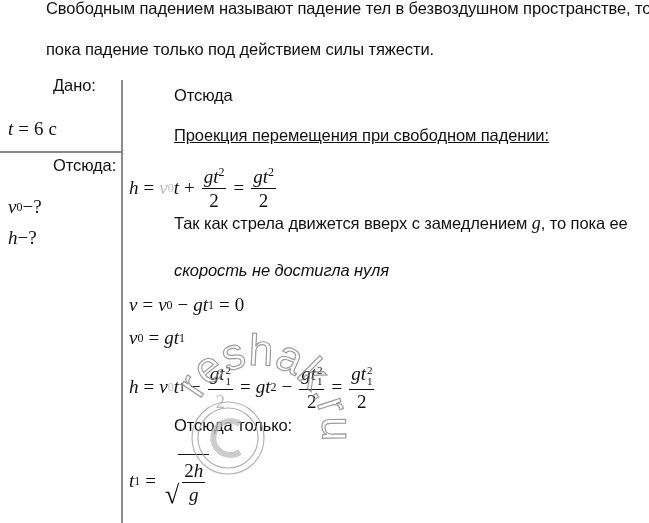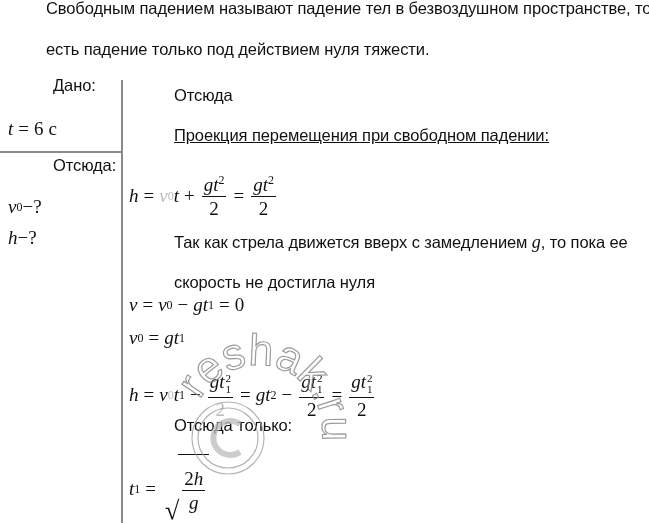--- a/index.html
+++ b/index.html
@@ -4,40 +4,40 @@
 <style>
   html, body { margin:0; padding:0; background:#ffffff; }
   body {
     width:649px; height:523px; position:relative; overflow:hidden;
     font-family:"Liberation Sans", sans-serif; color:#111;
   }
   .txt { position:absolute; font-size:16.5px; letter-spacing:-0.1px; white-space:nowrap;margin-left:44px; }
   .m { font-family:"Liberation Serif", serif; font-style:italic; }
   .mn { font-family:"Liberation Serif", serif; font-style:normal; }
   .math { position:absolute; font-family:"Liberation Serif", serif; font-size:19px; white-space:nowrap; display:flex; align-items:center; }
-  .frac { display:inline-flex; flex-direction:column; align-items:center; vertical-align:middle; margin:12px 2px; line-height:1; }
+  .frac { display:inline-flex; flex-direction:column; align-items:center; vertical-align:middle; margin:4px 2px; line-height:1; }
   .frac .num { padding:0 2px 2px 2px; border-bottom:1.3px solid #111; }
   .frac .den { padding-top:2px; font-style:normal; }
   sub { font-size:12px; vertical-align:-4px; font-style:normal; }
   sup { font-size:12px; vertical-align:7px; font-style:normal; }
   .sub-sup { display:inline-flex; flex-direction:column; font-size:11px; font-style:normal; line-height:1; vertical-align:middle; margin-left:1px; }
   .op { margin:0 5px; font-style:normal; }
   .gray { color:#bdbdbd; }
   .vline { position:absolute; left:121px; top:80px; width:1.5px; height:443px; background:#8a8a8a; }
   .hline { position:absolute; left:0; top:151px; width:122px; height:1.5px; background:#8a8a8a; }
   .sqrt { display:inline-flex; align-items:flex-end; }
   .sqrt .rad { font-size:26px; font-style:normal; line-height:1; margin-right:-1px; }
   .sqrt .body { border-top:1.3px solid #111; padding:2px 2px 0 2px; }
   .wm { position:absolute; pointer-events:none; }
 </style>
 </head>
 <body>
 
 <div class="txt" style="left:2px; top:-1px;">Свободным падением называют падение тел в безвоздушном пространстве, то</div>
-<div class="txt" style="left:2px; top:40px;">есть падение только под действием нуля тяжести.</div>
+<div class="txt" style="left:2px; top:40px;">пока падение только под действием силы тяжести.</div>
 
 <div class="vline"></div>
 <div class="hline"></div>
 
 <div class="txt" style="left:9px; top:76px;">Дано:</div>
 <div class="math" style="left:8px; top:118px;">
   <span class="m">t</span>
   <span class="op">=</span>
   <span class="mn">6</span>
   <span class="mn" style="margin-left:5px;">с</span>
@@ -68,25 +68,25 @@
     <span class="num m"><span>gt</span><sup>2</sup></span>
     <span class="den">2</span>
   </span>
   <span class="op">=</span>
   <span class="frac">
     <span class="num m"><span>gt</span><sup>2</sup></span>
     <span class="den">2</span>
   </span>
 </div>
 
-<div class="txt" style="left:130px; top:232px;">
+<div class="txt" style="left:130px; top:213px;">
   <span>Так как стрела движется вверх с замедлением</span>
   <span class="m" style="font-size:18px;">g</span><span>, то пока ее</span>
 </div>
-<div class="txt" style="left:130px; top:273px;">скорость не достигла нуля</div>
+<div class="txt" style="left:130px; top:261px;font-style:italic;">скорость не достигла нуля</div>
 
 <div class="math" style="left:129px; top:294px;">
   <span class="m">v</span>
   <span class="op">=</span>
   <span class="m">v</span>
     <sub>0</sub>
   <span class="op">−</span>
   <span class="m">g</span>
     <span class="m">t</span>
     <sub>1</sub>

